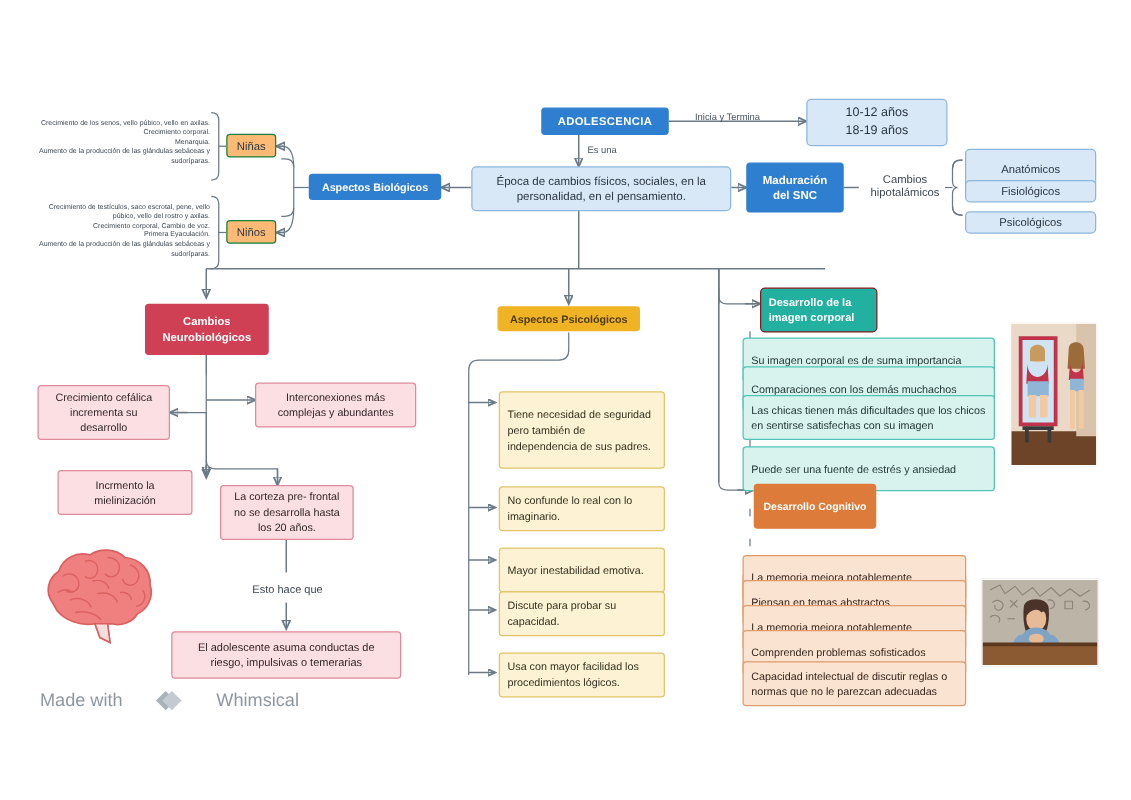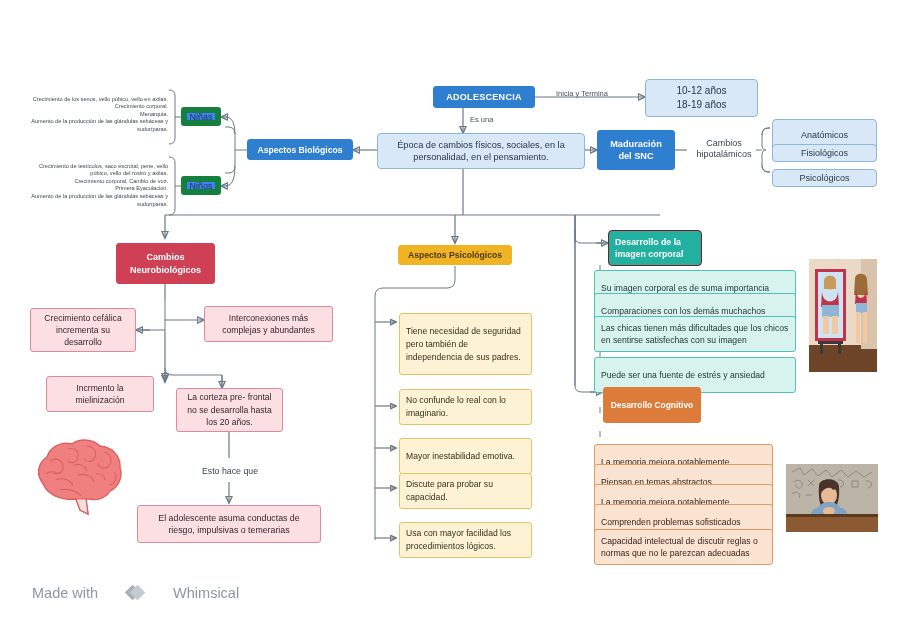--- a/index.html
+++ b/index.html
@@ -5,21 +5,21 @@
   html,body{margin:0;padding:0;background:#f4f4f5;}
   body{font-family:"Liberation Sans", sans-serif;}
   #canvas{
     position:relative;width:905px;height:640px;background:#ffffff;
     overflow:hidden;
   }
   .box{position:absolute;box-sizing:border-box;display:flex;align-items:center;justify-content:center;text-align:center;}
 
   
   .b-solid{background:#2f7fd1;border:1px solid #2f7fd1;border-radius:3px;color:#ffffff;font-weight:bold;}
-  .b-light{background:#3b82f6;border:6px solid #15803d;border-radius:3px;color:#2b3642;}
+  .b-light{background:#fdba74;border:1px solid #15803d;border-radius:3px;color:#2b3642;}
   .b-pale{background:#d8e8f6;border:1px solid #8bb6dd;border-radius:4px;color:#2b3642;}
 
   
   .p-solid{background:#cf4055;border:1px solid #cf4055;border-radius:3px;color:#ffffff;font-weight:bold;}
   .p-light{background:#fbdfe3;border:1px solid #e0899a;border-radius:3px;color:#33262a;}
 
   
   .y-solid{background:#f0b323;border:1px solid #f0b323;border-radius:3px;color:#4a3a08;font-weight:bold;}
   .y-light{background:#fdf3d4;border:1px solid #e2c368;border-radius:3px;color:#33301f;}
 
@@ -376,21 +376,21 @@
       <ellipse cx="43" cy="31" rx="8" ry="10" fill="#e8bb97"></ellipse>
       <path d="M34,22 C34,15 52,15 52,23 C52,27 49,24 47,26 C45,22 38,24 36,28 C35,26 34,25 34,22 Z" fill="#4a3429"></path>
       <path d="M30,52 C30,42 36,38 43,38 C50,38 56,42 56,52 Z" fill="#7fa3c4"></path>
       <path d="M24,52 C26,44 32,42 36,45 L40,52 Z" fill="#7fa3c4"></path>
       <path d="M62,52 C60,44 54,42 50,45 L46,52 Z" fill="#7fa3c4"></path>
       <ellipse cx="43" cy="47" rx="6" ry="4" fill="#e8bb97"></ellipse>
       <rect x="0" y="50" width="92" height="3" fill="#5c3a20"></rect>
     </svg>
   </div>
 
-  <div class="footer" style="left:32px;top:584px;gap:29px;">
+  <div class="footer" style="left:32px;top:552px;gap:29px;">
     <span>Made with</span>
     <span class="wmark">
         <i class="a"></i>
         <i class="b"></i>
       </span>
     <span>Whimsical</span>
   </div>
 
 </div>
 

